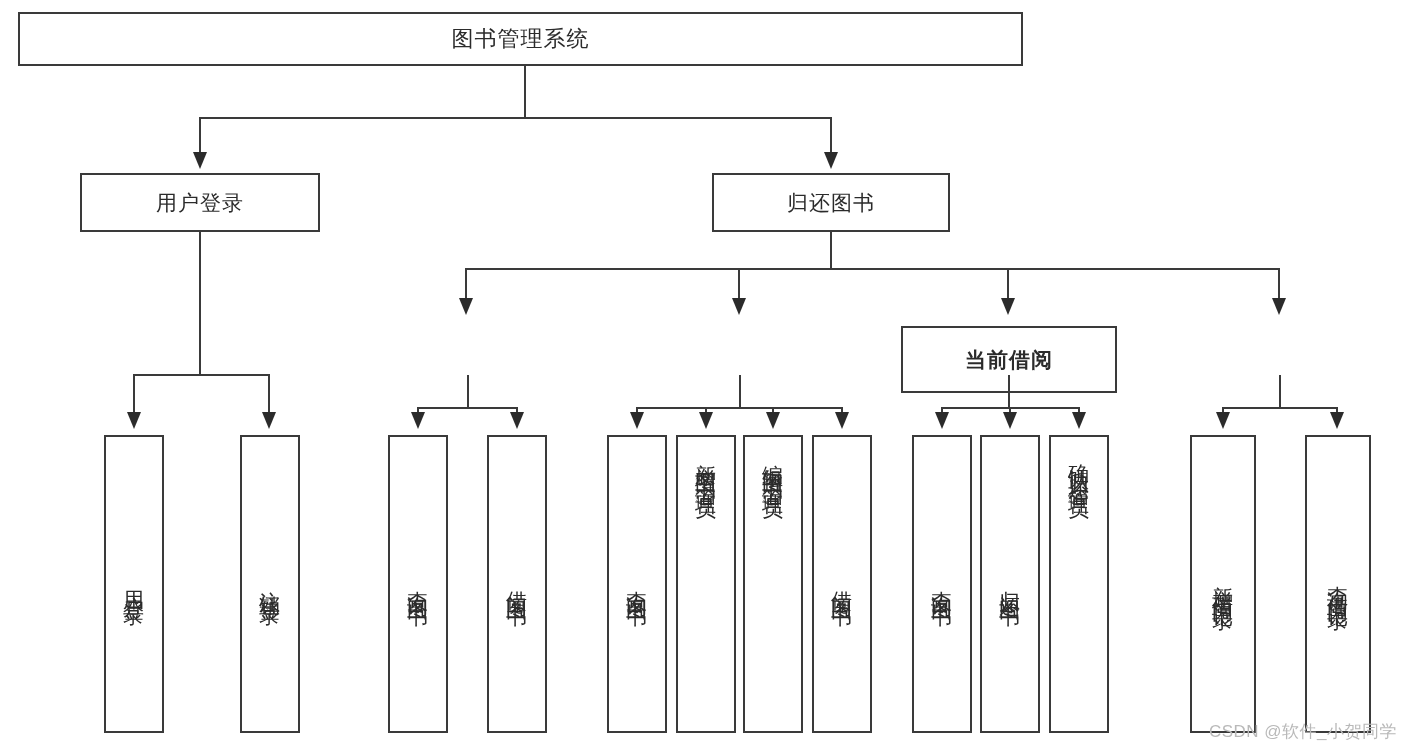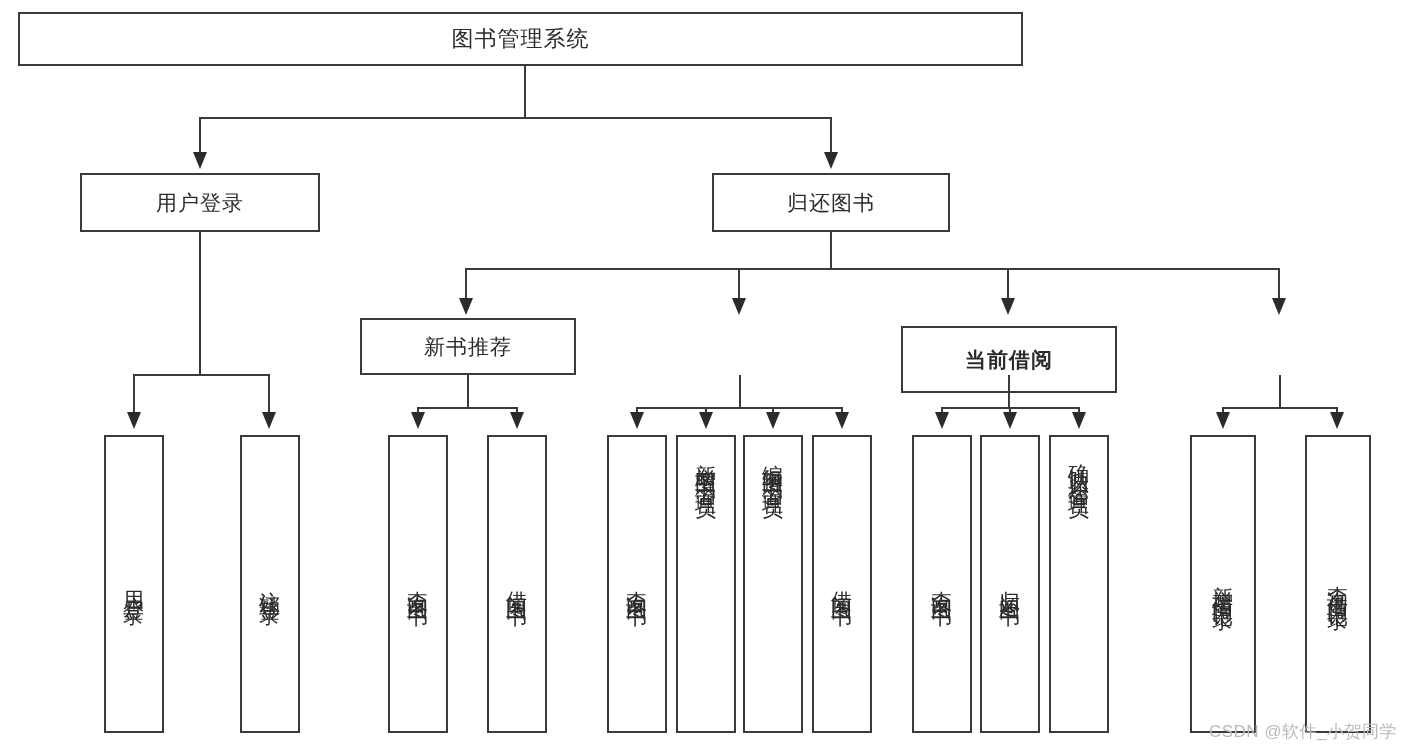--- a/index.html
+++ b/index.html
@@ -123,23 +123,20 @@
   <div class="hline" style="left:465px; top:268px; width:815px;"></div>
   <div class="vline" style="left:465px; top:268px; height:32px;"></div>
   <div class="arrow" style="left:459px; top:298px;"></div>
   <div class="vline" style="left:738px; top:268px; height:32px;"></div>
   <div class="arrow" style="left:732px; top:298px;"></div>
   <div class="vline" style="left:1007px; top:268px; height:32px;"></div>
   <div class="arrow" style="left:1001px; top:298px;"></div>
   <div class="vline" style="left:1278px; top:268px; height:32px;"></div>
   <div class="arrow" style="left:1272px; top:298px;"></div>
 
-  <div class="node horiz" style="left:360px; top:318px; width:216px; height:57px;">
-    <span>新书推荐</span>
-  </div>
   <div class="node horiz" style="left:901px; top:326px; width:216px; height:67px;font-weight:bold;">
     <span>当前借阅</span>
   </div>
 
   <div class="vline" style="left:467px; top:375px; height:34px;"></div>
   <div class="hline" style="left:417px; top:407px; width:100px;"></div>
   <div class="vline" style="left:417px; top:407px; height:7px;"></div>
   <div class="arrow" style="left:411px; top:412px;"></div>
   <div class="vline" style="left:516px; top:407px; height:7px;"></div>
   <div class="arrow" style="left:510px; top:412px;"></div>

